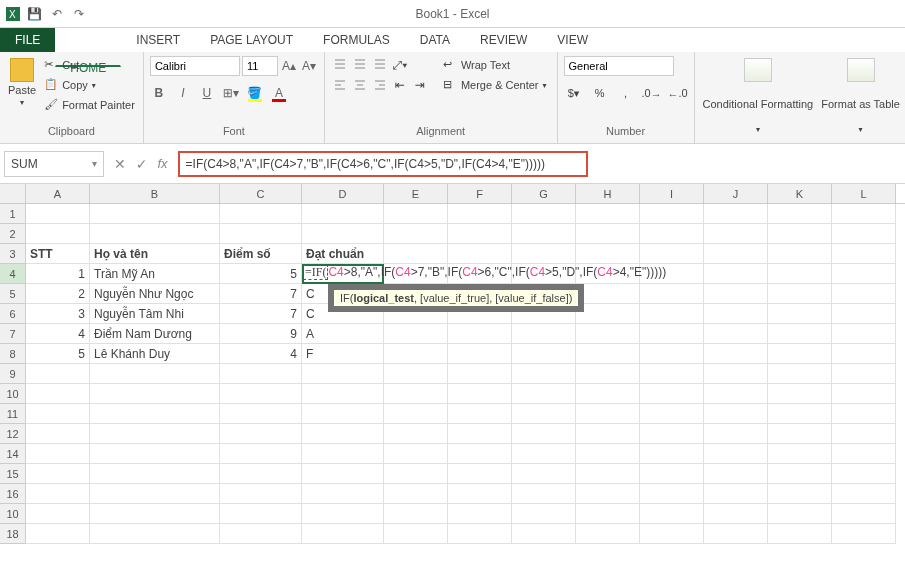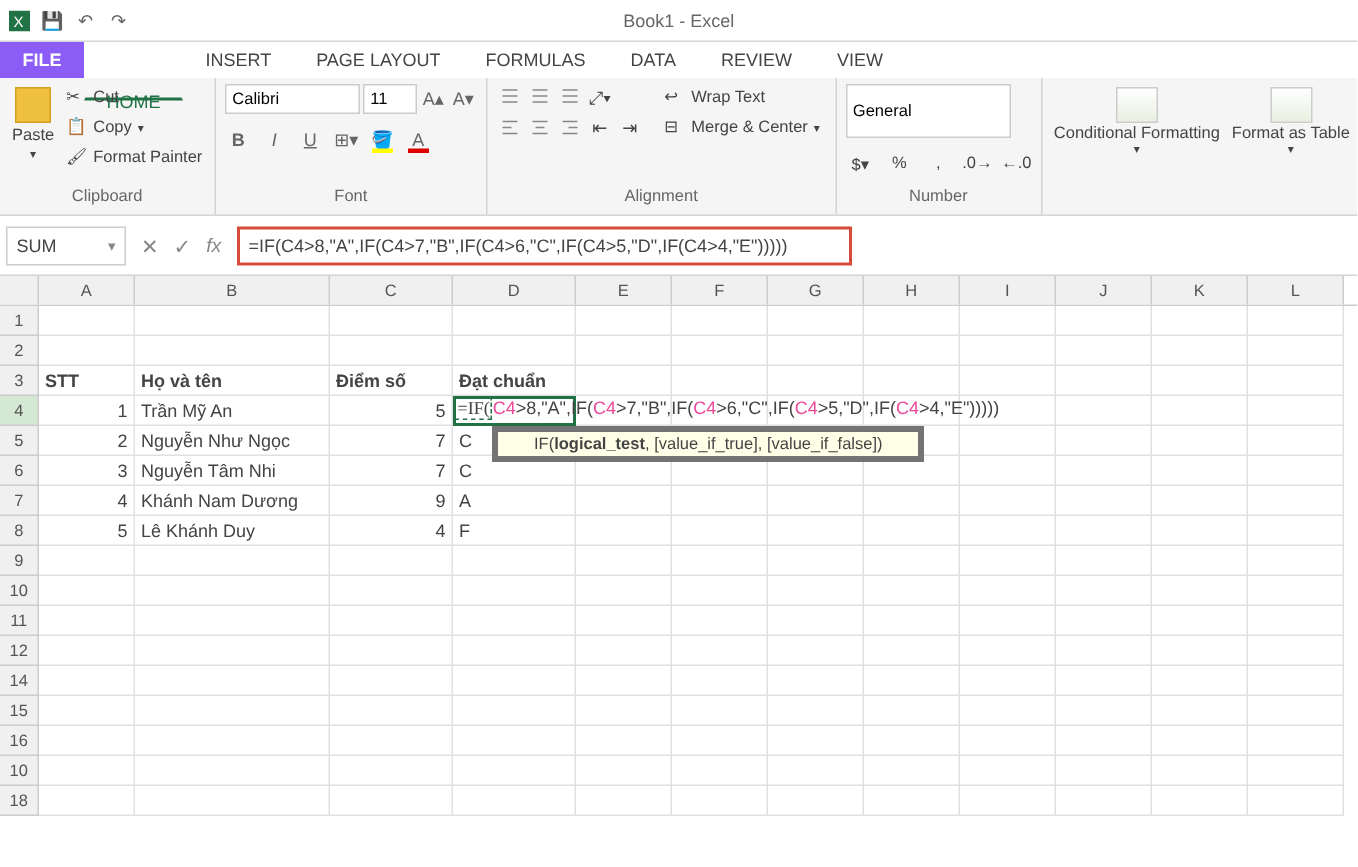--- a/index.html
+++ b/index.html
@@ -5,21 +5,21 @@
 * { margin: 0; padding: 0; box-sizing: border-box; font-family: 'Segoe UI', Tahoma, sans-serif; }
 body { background: #fff; width: 905px; height: 578px; overflow: hidden; font-size: 12px; color: #444; }
 
 .titlebar { height: 28px; background: #fff; border-bottom: 1px solid #d4d4d4; display: flex; align-items: center; padding: 0 6px; position: relative; }
 .quick-access { display: flex; gap: 8px; align-items: center; }
 .qa-icon { width: 14px; height: 14px; display: flex; align-items: center; justify-content: center; color: #666; cursor: pointer; }
 .title-center { position: absolute; left: 50%; transform: translateX(-50%); color: #666; font-size: 12px; }
 
 .tabs { height: 24px; background: #fff; display: flex; }
 .tab { padding: 4px 14px; font-size: 12px; color: #444; cursor: pointer; border: 1px solid transparent; }
-.tab.file { background: #8b5cf6; color: #fff; font-weight: 700; }
+.tab.file { background: #14532d; color: #fff; font-weight: 400; }
 .tab.active { color: #217346; border-bottom: 2px solid #217346; margin-top: 28px; }
 
 .ribbon { height: 92px; background: #f5f5f5; border-bottom: 1px solid #d4d4d4; display: flex; }
 .ribbon-group { border-right: 1px solid #d4d4d4; padding: 4px 6px 2px 6px; display: flex; flex-direction: column; justify-content: space-between; }
 .group-content { display: flex; gap: 4px; flex: 1; align-items: flex-start; }
 .group-label { text-align: center; font-size: 11px; color: #666; height: 16px; }
 
 .big-btn { display: flex; flex-direction: column; align-items: center; gap: 2px; padding: 2px; cursor: pointer; }
 .big-icon { width: 24px; height: 24px; background: #f0c040; border: 1px solid #d4a020; }
 .big-btn span { font-size: 11px; }
@@ -37,30 +37,30 @@
 .fmt-btn.i { font-style: italic; }
 .fmt-btn.u { text-decoration: underline; }
 
 .align-grid { display: flex; flex-direction: column; gap: 2px; }
 .align-row { display: flex; gap: 2px; }
 .align-btn { width: 18px; height: 18px; display: flex; align-items: center; justify-content: center; cursor: pointer; }
 .align-btn svg { width: 14px; height: 14px; }
 .align-right-col { display: flex; flex-direction: column; gap: 2px; margin-left: 6px; }
 .wrap-btn, .merge-btn { display: flex; align-items: center; gap: 4px; font-size: 11px; padding: 2px 4px; cursor: pointer; white-space: nowrap; }
 
-.num-select { border: 1px solid #ccc; background: #fff; font-size: 11px; height: 36px; width: 110px; padding: 0 4px; }
+.num-select { border: 1px solid #ccc; background: #fff; font-size: 11px; height: 20px; width: 110px; padding: 0 4px; }
 .num-row { display: flex; gap: 6px; margin-top: 4px; }
 .num-btn { width: 20px; height: 18px; display: flex; align-items: center; justify-content: center; cursor: pointer; font-size: 11px; }
 
-.styles-btn { display: flex; flex-direction: column; align-items: center; gap: 1px; padding: 2px; cursor: pointer; white-space: nowrap; text-align: center; }
+.styles-btn { display: flex; flex-direction: column; align-items: center; gap: 16px; padding: 2px; cursor: pointer; white-space: nowrap; text-align: center; }
 .styles-btn .sicon { width: 28px; height: 24px; border: 1px solid #ccc; background: linear-gradient(#fff, #e8f0e0); }
 .styles-btn span { font-size: 11px; line-height: 1.1; }
 
 .formula-bar { height: 40px; display: flex; align-items: center; border-bottom: 1px solid #d4d4d4; padding: 6px 4px; }
-.name-box { width: 80px; height: 26px; border: 1px solid #ccc; font-size: 12px; padding: 0 6px; display: flex; align-items: center; background: #fff; }
+.name-box { width: 100px; height: 26px; border: 1px solid #ccc; font-size: 12px; padding: 0 6px; display: flex; align-items: center; background: #fff; }
 .name-box::after { content: '▾'; margin-left: auto; color: #888; font-size: 10px; }
 .fb-icons { display: flex; gap: 10px; margin: 0 10px; align-items: center; color: #888; }
 .fb-icon { cursor: pointer; font-size: 14px; }
 .fx-icon { font-style: italic; font-family: Liberation Sans, sans-serif; font-size: 13px; }
 .formula-input { flex: 0 0 auto; width: 410px; height: 26px; border: 2px solid #d64b3a; font-size: 12px; padding: 0 6px; display: flex; align-items: center; background: #fff; }
 
 .grid-area { position: relative; }
 .col-headers { display: flex; height: 20px; border-bottom: 1px solid #ccc; }
 .corner { width: 26px; border-right: 1px solid #ccc; background: #f0f0f0; }
 .col-h { border-right: 1px solid #ccc; background: #f0f0f0; text-align: center; font-size: 11px; color: #555; line-height: 20px; }
@@ -71,21 +71,21 @@
 .cell.header { font-weight: bold; }
 .cell.r { text-align: right; }
 
 .cA { width: 64px; } .cB { width: 130px; } .cC { width: 82px; } .cD { width: 82px; }
 .cE,.cF,.cG,.cH,.cI,.cJ,.cK,.cL { width: 64px; }
 
 .selected-cell { border: 2px solid #217346; background: #fff; position: relative; z-index: 2; }
 .formula-overflow { position: absolute; white-space: nowrap; font-size: 12px; font-family: Calibri, sans-serif; z-index: 3; }
 .formula-overflow .ref { color: #ec4899; }
 .formula-overflow .dashed { border: 1px dashed #217346; padding: 0 1px; font-family: Liberation Serif, serif; }
-.tooltip { position: absolute; background: #ffffe8; border: 4px solid #737373; font-size: 11px; padding: 2px 24px; z-index: 4; }
+.tooltip { position: absolute; background: #ffffe8; border: 6px solid #737373; font-size: 11px; padding: 2px 6px; z-index: 4; }
 .tooltip b { font-weight: bold; }
 </style>
 </head>
 <body>
 
 <div class="titlebar">
   <div class="quick-access">
     <div class="qa-icon">
         <svg width="14" height="14" viewBox="0 0 14 14">
           <rect width="14" height="14" fill="#217346"></rect>
@@ -362,21 +362,21 @@
         <div class="cell cG"></div>
         <div class="cell cH"></div>
         <div class="cell cI"></div>
         <div class="cell cJ"></div>
         <div class="cell cK"></div>
         <div class="cell cL"></div>
       </div>
       <div class="row">
         <div class="row-h">7</div>
         <div class="cell cA r">4</div>
-        <div class="cell cB">Khánh Nam Dương</div>
+        <div class="cell cB">Điểm Nam Dương</div>
         <div class="cell cC r">9</div>
         <div class="cell cD">A</div>
         <div class="cell cE"></div>
         <div class="cell cF"></div>
         <div class="cell cG"></div>
         <div class="cell cH"></div>
         <div class="cell cI"></div>
         <div class="cell cJ"></div>
         <div class="cell cK"></div>
         <div class="cell cL"></div>

